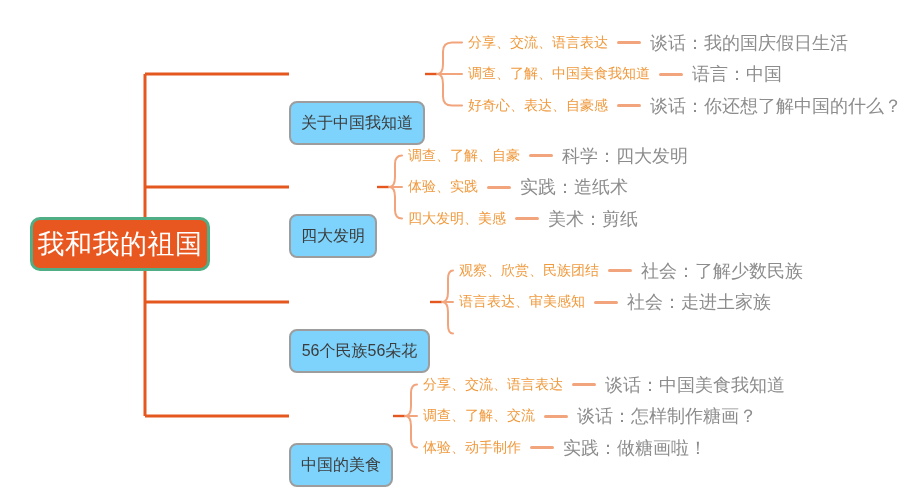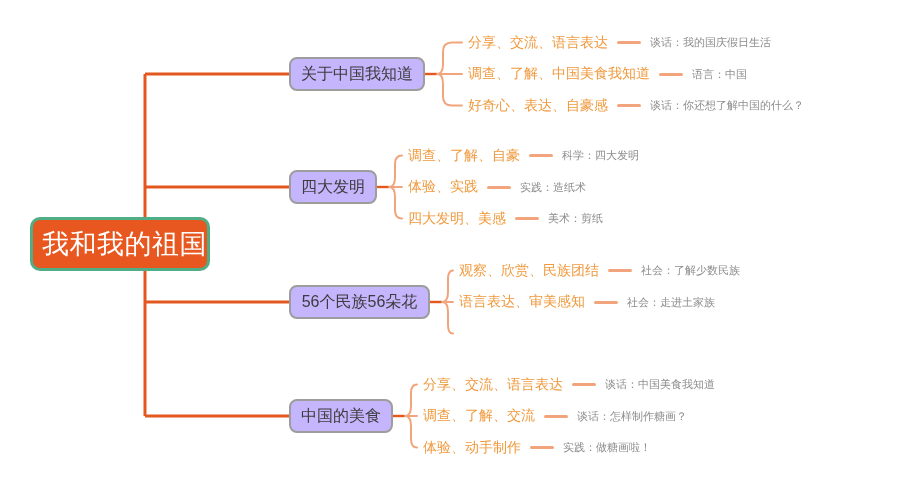--- a/index.html
+++ b/index.html
@@ -10,34 +10,34 @@
   *{box-sizing:border-box;margin:0;padding:0;}
   body{background:#fff;font-family:"Liberation Sans",sans-serif;}
   .canvas{position:relative;width:904px;height:490px;background:var(--bg);overflow:hidden;}
   .connectors{position:absolute;left:0;top:0;}
   .trunk{stroke:var(--line);stroke-width:3;fill:none;}
   .stub{stroke:var(--line);stroke-width:2.4;fill:none;}
   .bracket{stroke:var(--child-line);stroke-width:2;fill:none;stroke-linecap:round;}
   .root-node{
     position:absolute;left:30px;top:217px;width:180px;height:54px;
     background:var(--root-fill);border:3px solid var(--root-border);border-radius:10px;
-    color:#fff;font-size:27px;display:flex;align-items:center;justify-content:flex-end;
+    color:#fff;font-size:27px;display:flex;align-items:center;justify-content:center;
     letter-spacing:0.5px;z-index:2;
   }
   .branch{
-    position:absolute;height:34px;border:2px solid var(--branch-border);border-radius:8px;
-    background:#c4b5fd;color:var(--branch-text);font-size:16px;
-    display:flex;align-items:center;justify-content:center;z-index:2;white-space:nowrap;
+    position:absolute;height:44px;border:2px solid var(--branch-border);border-radius:8px;
+    background:#7dd3fc;color:var(--branch-text);font-size:16px;
+    display:flex;align-items:center;justify-content:center;z-index:2;white-space:nowrap;margin-top:44px;
   }
   .row{
     position:absolute;height:20px;display:flex;align-items:center;gap:9px;
     white-space:nowrap;z-index:2;
   }
   .kw{color:var(--keyword-text);font-size:14px;}
-  .act{color:var(--activity-text);font-size:11px;}
+  .act{color:var(--activity-text);font-size:18px;}
   .dash{width:24px;height:3px;border-radius:2px;background:var(--child-line);flex:0 0 auto;}
 </style>
 </head>
 <body>
 
 <div class="canvas">
 
   <svg class="connectors" width="904" height="490" viewBox="0 0 904 490">
 
     <path class="trunk" d="M145 74 V416 M145 74 H289 M145 187 H289 M145 302 H289 M145 416 H289"></path>

